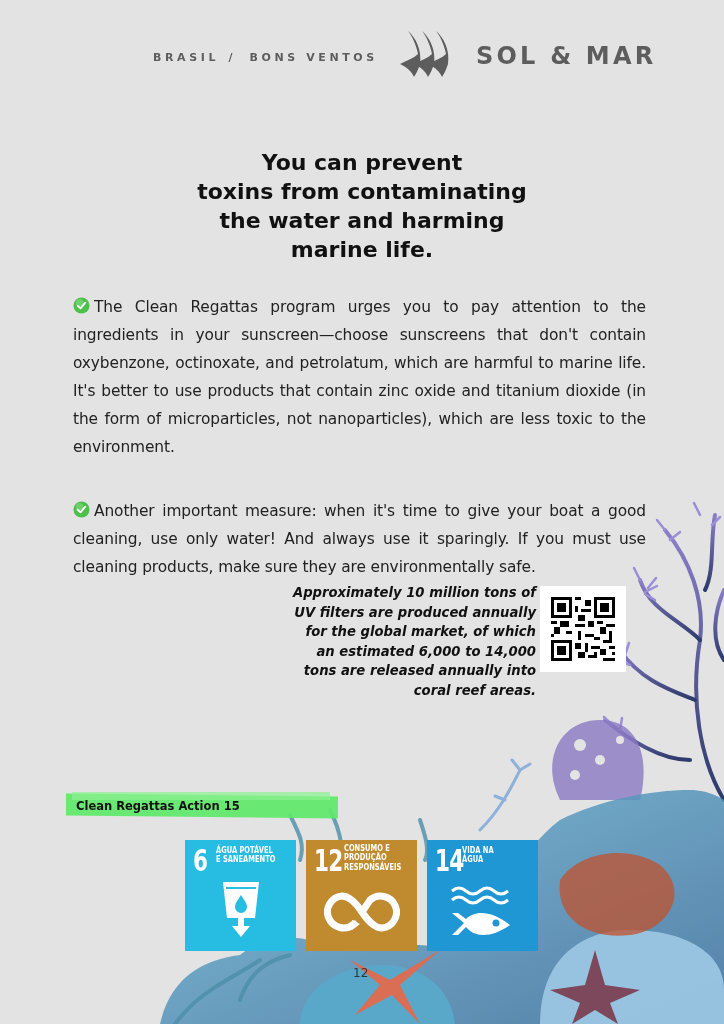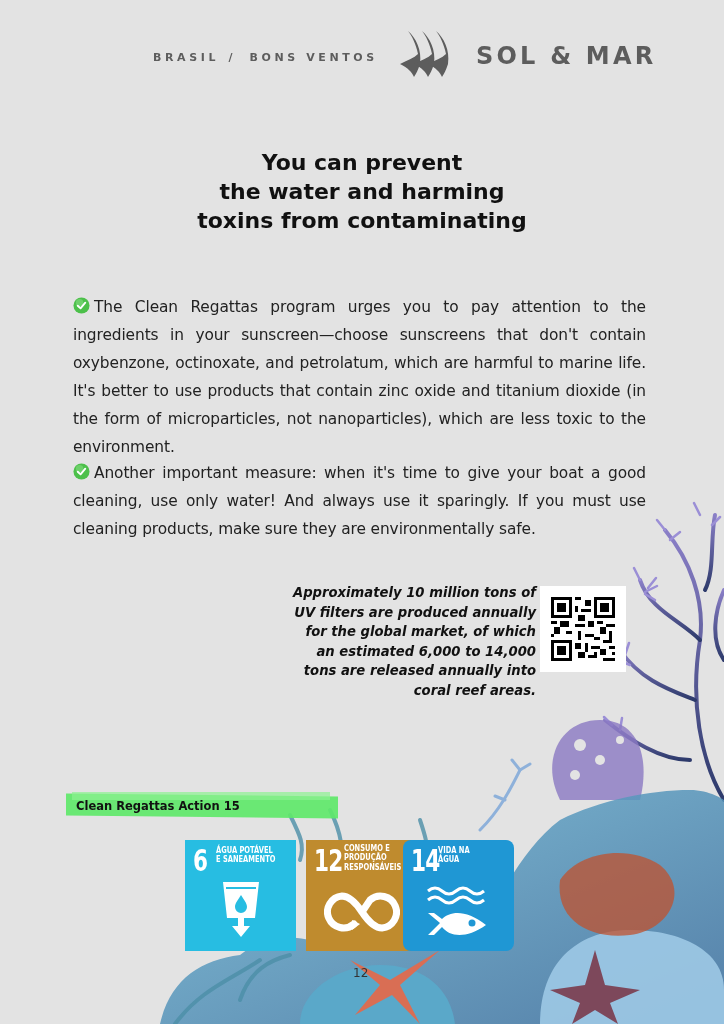--- a/index.html
+++ b/index.html
@@ -35,21 +35,21 @@
       position: absolute; left: 73px; width: 573px;
       font-family: "DejaVu Sans", sans-serif; font-size: 15.4px; line-height: 28px;
       text-align: justify; color: #222;
       letter-spacing: -0.1px;
     }
     .para .check {
       display: inline-block; width: 17px; height: 17px; vertical-align: -2px; margin-right: 4px;
     }
     .p1 { top: 293px; }
     .p2 { top: 459px; }
-    .p2 { text-align-last: left; }
+    .p2 { text-align-last: left; margin-top: 38px; }
     .fact {
       position: absolute; left: 286px; top: 583px; width: 250px;
       font-family: "DejaVu Sans", sans-serif; font-weight: bold; font-style: italic;
       font-size: 13.2px; line-height: 19.6px; color: #111; text-align: right;
     }
     .qr {
       position: absolute; left: 540px; top: 586px; width: 86px; height: 86px;
       background: #fff;
     }
     .qr svg { position: absolute; left: 11px; top: 11px; }
@@ -77,21 +77,21 @@
       position: absolute; left: 8px; top: 3px; font-size: 30px; font-weight: bold;
       transform: scaleX(0.72); transform-origin: left top; letter-spacing: -1px;
     }
     .sdg .ttl {
       position: absolute; top: 6px; font-size: 8.6px; font-weight: bold; line-height: 9.4px;
       transform: scaleX(0.78); transform-origin: left top; white-space: pre-line;
     }
     .sdg svg { position: absolute; }
     .sdg6 { left: 185px; background: #27bde2; }
     .sdg12 { left: 306px; background: #bf8b2e; }
-    .sdg14 { left: 403px; background: #1f97d4; border-radius: 8px; }
+    .sdg14 { left: 427px; background: #1f97d4; }
     .page-num {
       position: absolute; left: 353px; top: 966px; font-family: "DejaVu Sans", sans-serif;
       font-size: 12px; color: #333;
     }
   </style>
 </head>
 <body>
 
 <svg class="coral-art" viewBox="0 0 724 1024" xmlns="http://www.w3.org/2000/svg">
   <defs>
@@ -158,22 +158,23 @@
       <path d="M6 34 C14 30 20 28 24 24 C22 14 18 6 14 1 C22 8 28 20 26 34 C24 40 22 44 20 47 C18 42 14 38 6 34 Z"></path>
       <path d="M20 34 C28 30 34 28 38 24 C36 14 32 6 28 1 C36 8 42 20 40 34 C38 40 36 44 34 47 C32 42 28 38 20 34 Z"></path>
       <path d="M34 34 C42 30 48 28 52 24 C50 14 46 6 42 1 C50 8 56 20 54 34 C52 40 50 44 48 47 C46 42 42 38 34 34 Z"></path>
     </g>
   </svg>
   <div class="brand">SOL &amp; MAR</div>
 </div>
 
 <div class="headline">
   <div>You can prevent</div>
+  <div>toxins from contaminating</div>
   <div>the water and harming</div>
-  <div>toxins from contaminating</div>
+  <div>marine life.</div>
 </div>
 
 <div class="para p1">
   <svg class="check" viewBox="0 0 18 18">
       <circle cx="9" cy="9" r="8.5" fill="#4cc04a"></circle>
       <circle cx="7" cy="6" r="4" fill="#8ee08a" opacity="0.5"></circle>
       <path d="M5 9.2 L8 12 L13 6" stroke="#fff" stroke-width="2" fill="none" stroke-linecap="round" stroke-linejoin="round"></path>
     </svg><span>The Clean Regattas program urges you to pay attention to the ingredients in your sunscreen—choose sunscreens that don't contain oxybenzone, octinoxate, and petrolatum, which are harmful to marine life. It's better to use products that contain zinc oxide and titanium dioxide (in the form of microparticles, not nanoparticles), which are less toxic to the environment.</span>
 </div>
 

